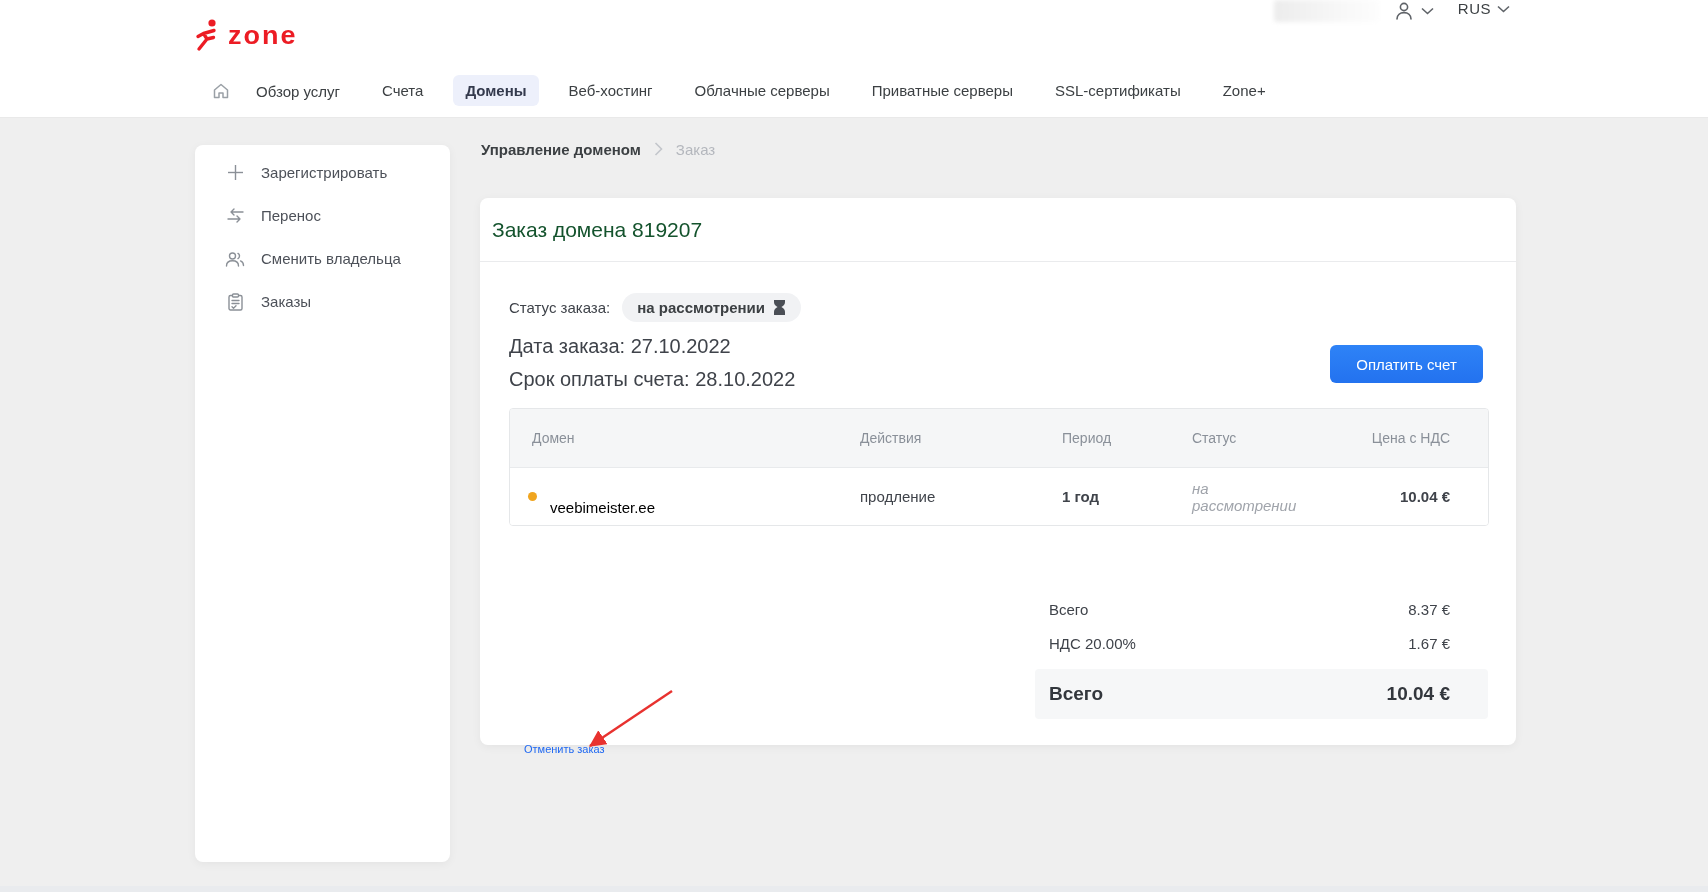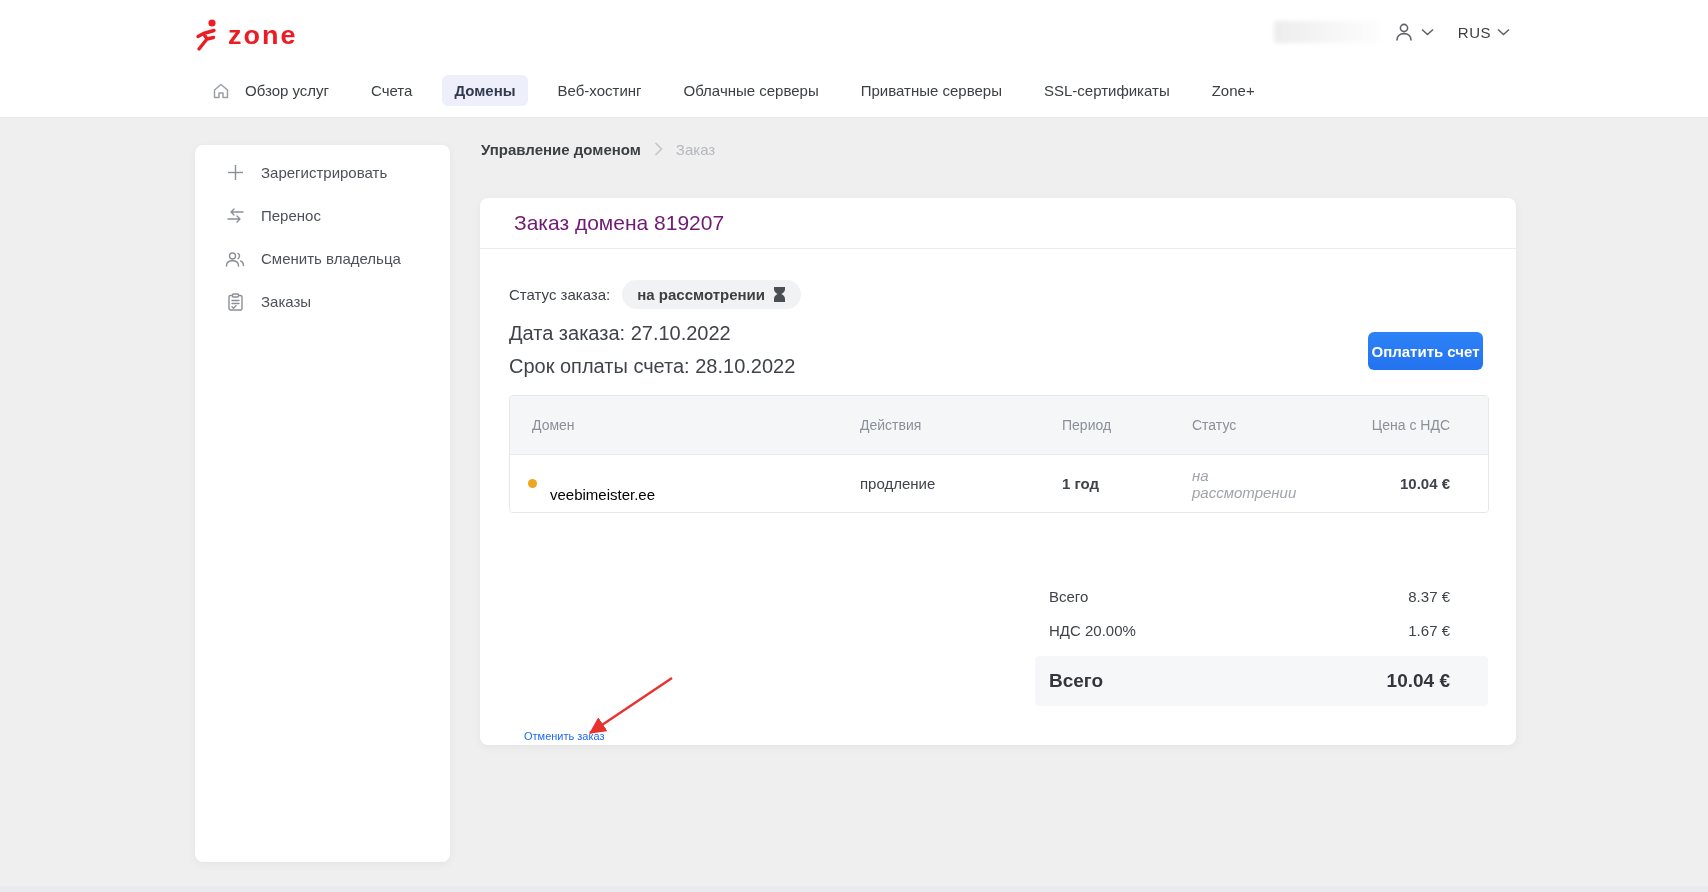--- a/index.html
+++ b/index.html
@@ -15,37 +15,37 @@
   
   .topbar {
     position:absolute; top:0; left:0; right:0; height:64px;
     background:#fff; display:flex; align-items:center;
   }
   .logo { position:absolute; left:195px; top:18px; display:flex; align-items:center; gap:7px; cursor:pointer; }
   .logo-word {
     color:#ec1c24; font-weight:800; font-size:27px; letter-spacing:2px;
     line-height:1; transform:scaleY(.95); text-transform:lowercase;
   }
-  .topbar-right { position:absolute; right:198px; top:0; height:64px; display:flex; align-items:center; gap:14px; }
+  .topbar-right { position:absolute; right:198px; top:0; height:64px; display:flex; align-items:flex-start; gap:14px; }
   .user-blur {
     width:105px; height:22px; border-radius:3px;
     background:linear-gradient(90deg,#ececec,#f7f7f7 60%,#fdfdfd);
     filter:blur(2px);
   }
   .lang { font-size:15px; font-weight:500; color:#3c4043; letter-spacing:.5px; }
   .icon-btn { display:flex; align-items:center; gap:6px; cursor:pointer; }
 
   
   .navbar {
     position:absolute; top:64px; left:0; right:0; height:54px;
     background:#fff; border-bottom:1px solid #e9e9e9;
     display:flex; align-items:center; padding-left:200px; gap:18px;
   }
   .nav-item {
-    display:flex; align-items:center; gap:15px;
+    display:flex; align-items:flex-end; gap:26px;
     padding:7px 12px; border-radius:6px;
     font-size:15px; font-weight:500; color:#3c4043;
     cursor:pointer; white-space:nowrap;
   }
   .nav-item.active { background:#edf0fb; color:#343a4d; font-weight:700; }
 
   
   .sidebar {
     position:absolute; left:195px; top:145px; width:255px; height:717px;
     background:#fff; border-radius:8px;
@@ -67,39 +67,39 @@
   .crumb-current { font-weight:700; color:#3c4043; cursor:pointer; }
   .crumb-muted { color:#b4b7bd; }
 
   
   .card {
     position:absolute; left:480px; top:198px; width:1036px; height:547px;
     background:#fff; border-radius:8px;
     box-shadow:0 2px 10px rgba(0,0,0,.05);
   }
   .card-title {
-    height:51px; display:flex; align-items:center; padding-left:34px;
-    font-size:21px; color:#701a75; border-bottom:1px solid #eaebed;
+    height:64px; display:flex; align-items:center; padding-left:12px;
+    font-size:21px; color:#14532d; border-bottom:1px solid #eaebed;
   }
   .card-body { position:relative; height:487px; }
 
   .status-row { position:absolute; left:29px; top:31px; display:flex; align-items:center; gap:12px; font-size:15px; }
   .badge {
     display:flex; align-items:center; gap:8px;
     background:#f1f2f4; border-radius:15px; padding:6px 15px;
     font-weight:700; color:#3c4043; font-size:15px;
   }
   .date-line { position:absolute; left:29px; font-size:20px; color:#3f434a; }
   .date1 { top:73px; } .date2 { top:106px; }
 
   .pay-btn {
     position:absolute; right:33px; top:83px;
-    width:115px; height:38px; border:none; border-radius:6px;
+    width:153px; height:38px; border:none; border-radius:6px;
     background:linear-gradient(180deg,#2e83f7,#2372ef);
-    color:#fff; font-size:15px; font-weight:700; cursor:pointer;
+    color:#fff; font-size:15px; font-weight:400; cursor:pointer;
     font-family:"Liberation Sans", sans-serif;
   }
 
   
   .order-table {
     position:absolute; left:29px; top:146px; width:980px;
     border:1px solid #e5e7e9; border-radius:4px; overflow:hidden;
     font-size:15px;
   }
   .t-row { display:grid; grid-template-columns:322px 196px 124px 140px 1fr; align-items:center;gap:6px; }

